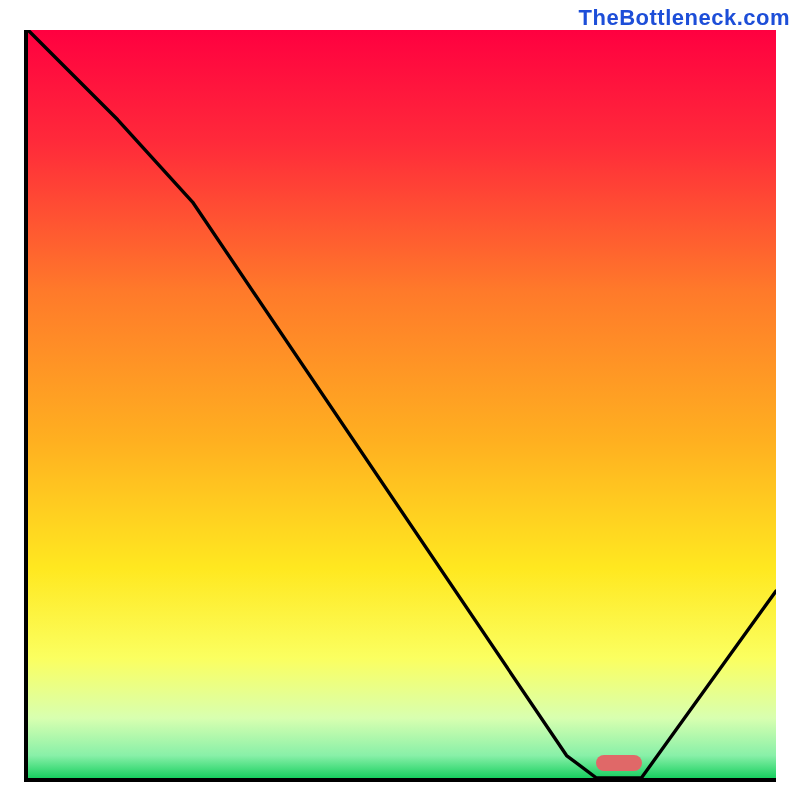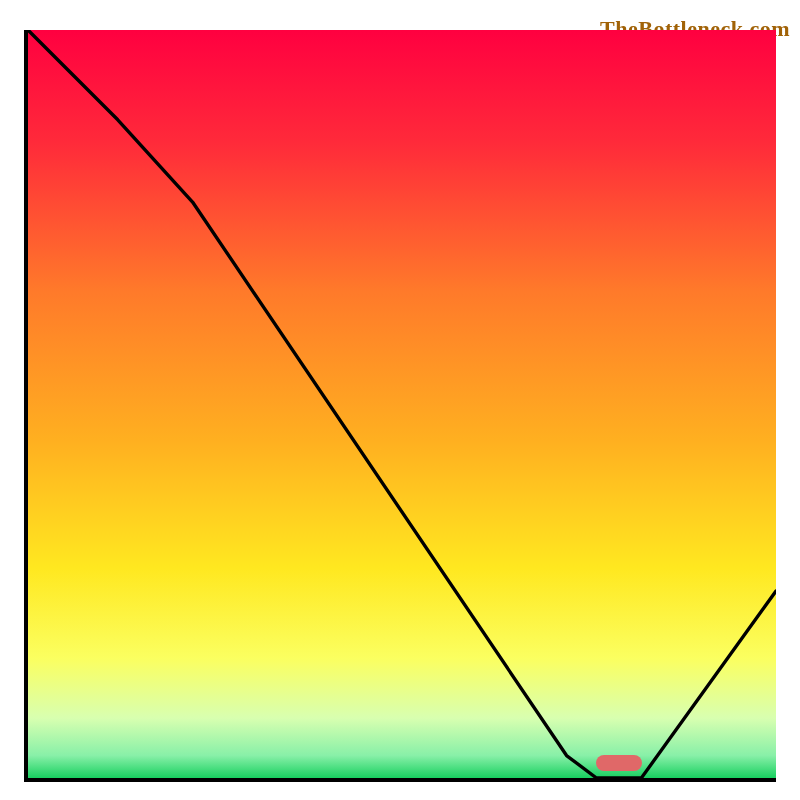--- a/index.html
+++ b/index.html
@@ -10,27 +10,26 @@
     background: #ffffff;
     font-family: Arial, Helvetica, sans-serif;
   }
   .root {
     position: relative;
     width: 800px;
     height: 800px;
   }
   .watermark {
     position: absolute;
-    top: 16px;
+    top: 5px;
     right: 10px;
     font-size: 22px;
     font-weight: 600;
-    color: #a16207;
+    color: #1d4ed8;
     letter-spacing: 0.5px;
-    font-family: Liberation Serif, serif;
   }
   .plot {
     position: absolute;
     left: 24px;
     top: 30px;
     width: 752px;
     height: 752px;
     border: 4px solid #000000;
     border-top: none;
     border-right: none;

